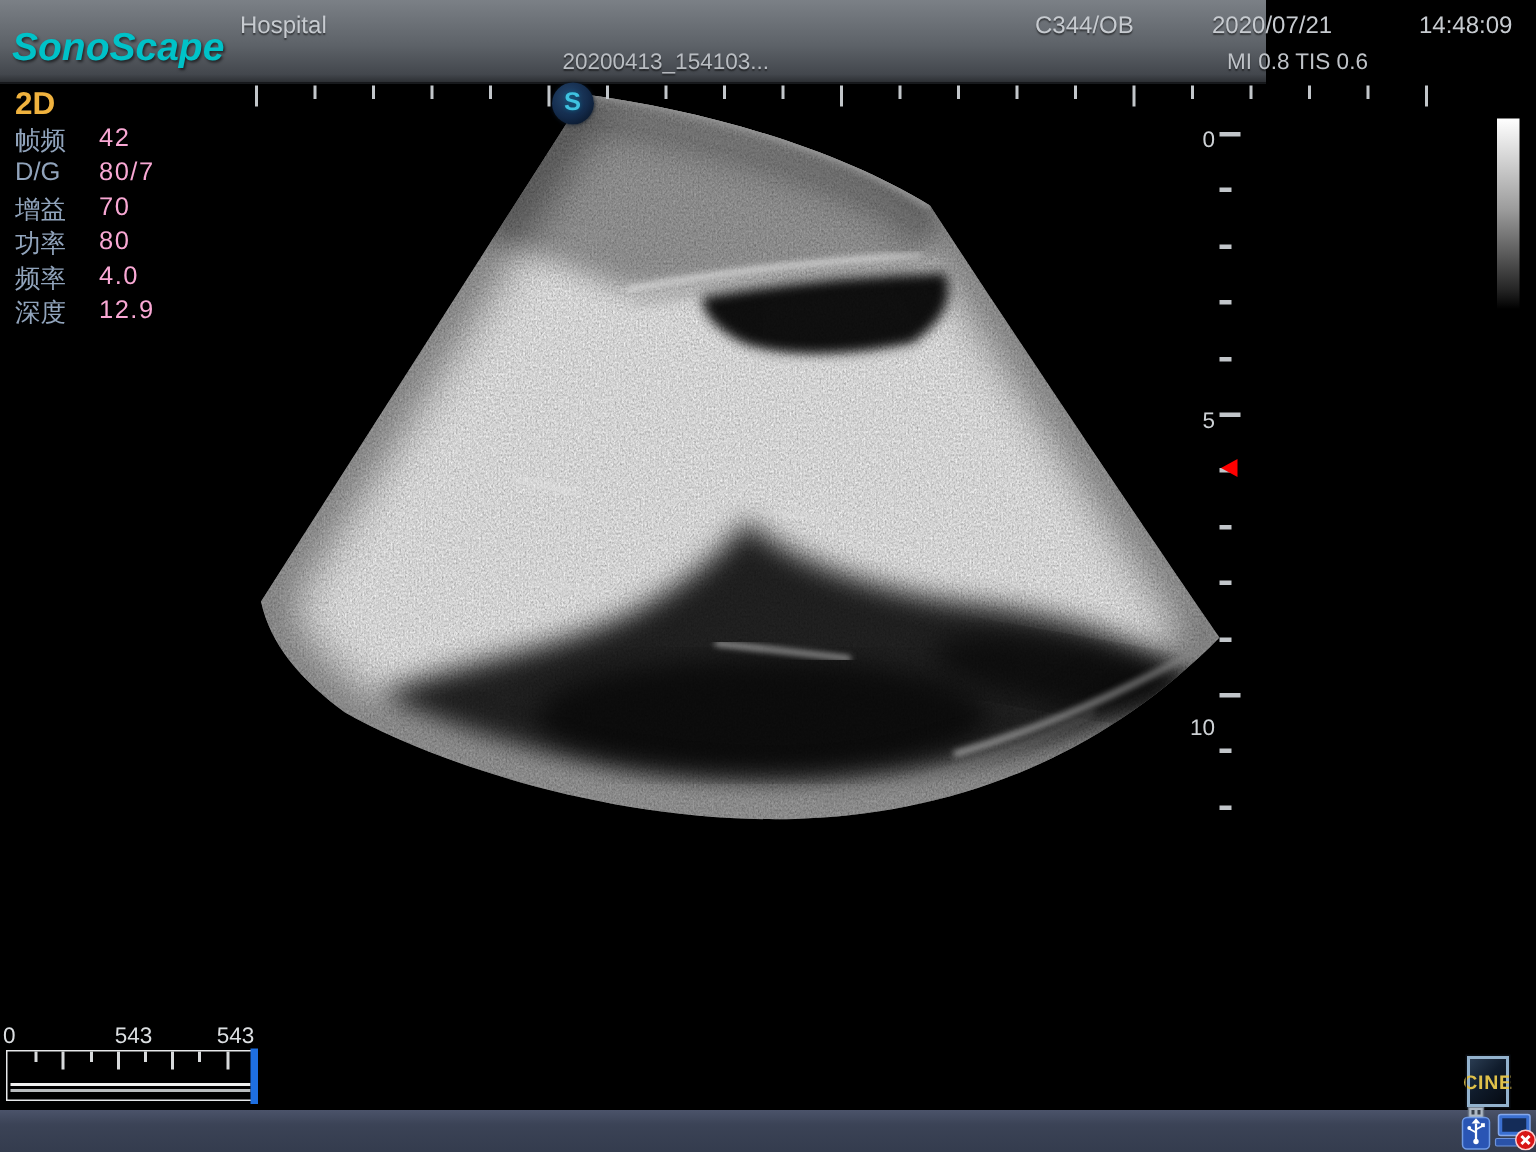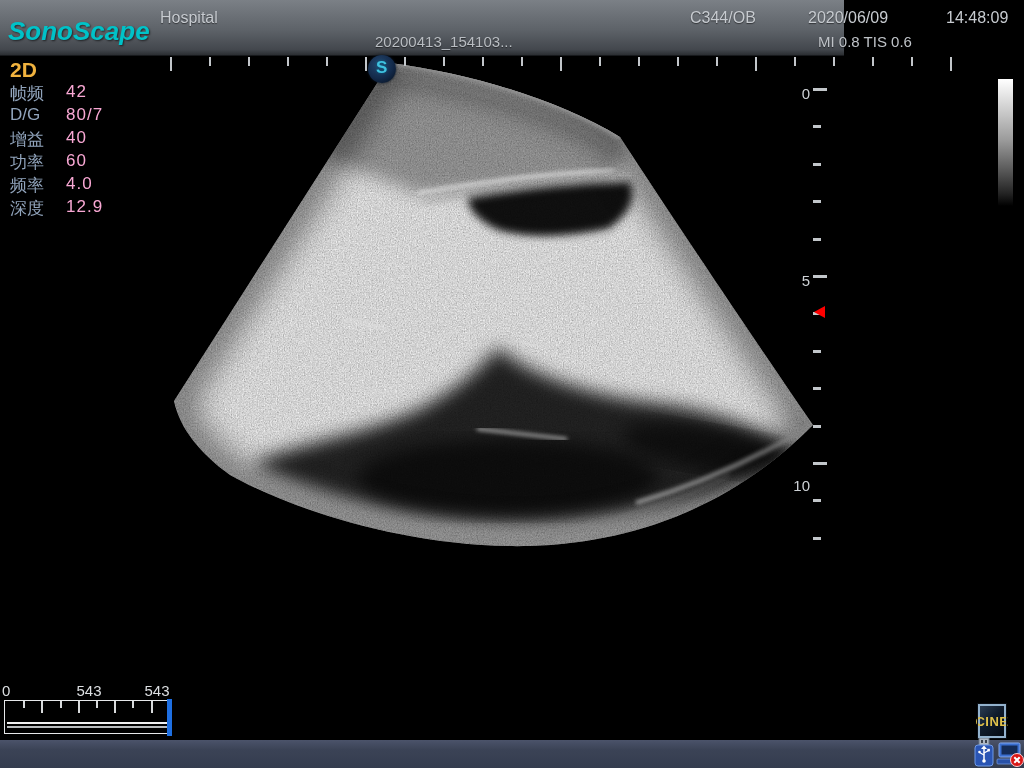--- a/index.html
+++ b/index.html
@@ -71,43 +71,43 @@
 </style>
 </head>
 <body>
 
 <div id="screen">
 
   <div id="topbar">
     <div id="brand">SonoScape</div>
     <div id="hospital" class="hdrtxt">Hospital</div>
     <div id="preset" class="hdrtxt">C344/OB</div>
-    <div id="hdrdate" class="hdrtxt">2020/06/09</div>
+    <div id="hdrdate" class="hdrtxt">2020/07/21</div>
     <div id="hdrtime" class="hdrtxt">14:48:09</div>
     <div id="examid" class="hdrtxt">20200413_154103...</div>
     <div id="mitis" class="hdrtxt">MI 0.8 TIS 0.6</div>
   </div>
 
   <div id="params">
     <div id="mode2d">2D</div>
     <div class="prow">
       <span class="plabel">帧频</span>
       <span class="pvalue">42</span>
     </div>
     <div class="prow">
       <span class="plabel">D/G</span>
       <span class="pvalue">80/7</span>
     </div>
     <div class="prow">
       <span class="plabel">增益</span>
-      <span class="pvalue">40</span>
+      <span class="pvalue">70</span>
     </div>
     <div class="prow">
       <span class="plabel">功率</span>
-      <span class="pvalue">60</span>
+      <span class="pvalue">80</span>
     </div>
     <div class="prow">
       <span class="plabel">频率</span>
       <span class="pvalue">4.0</span>
     </div>
     <div class="prow">
       <span class="plabel">深度</span>
       <span class="pvalue">12.9</span>
     </div>
   </div>

